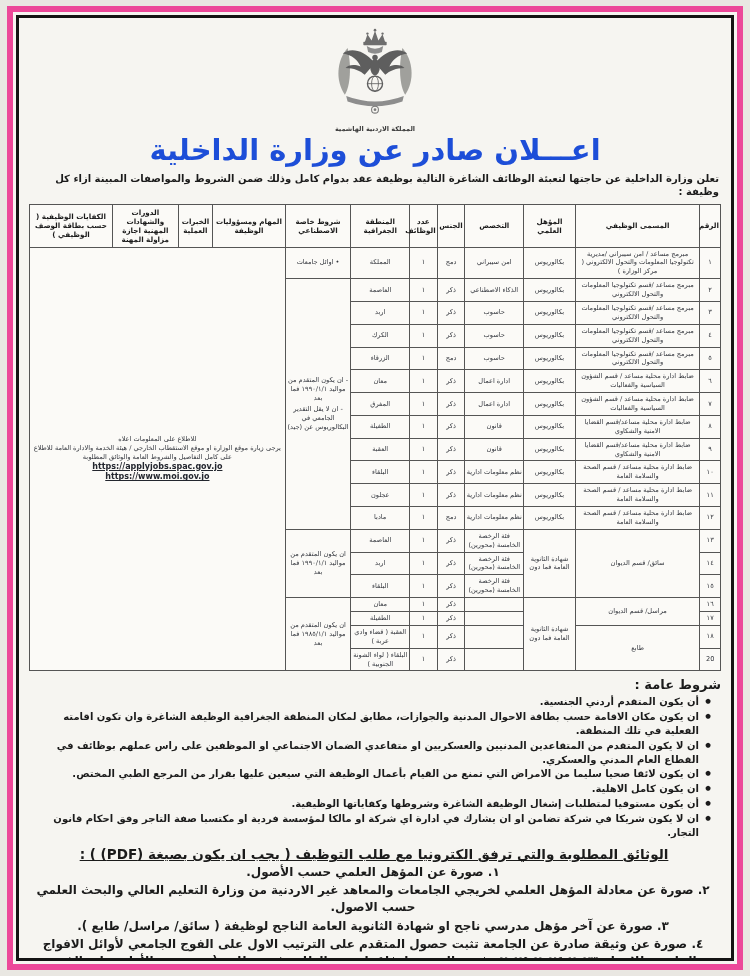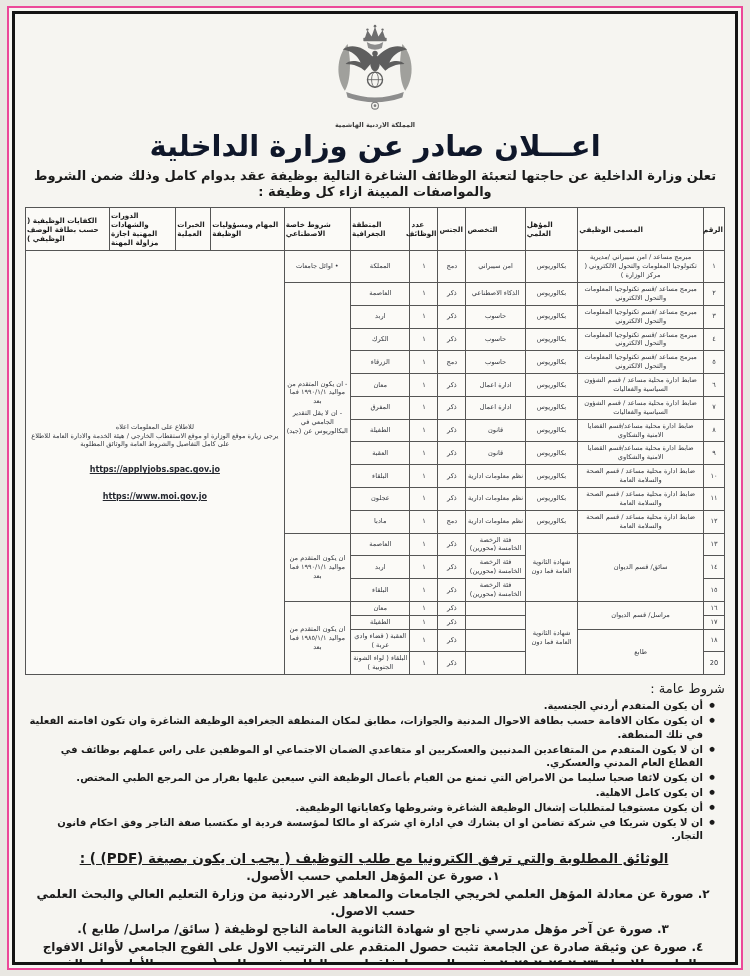--- a/index.html
+++ b/index.html
@@ -2,40 +2,40 @@
 <html lang="ar"><head>
 <meta charset="utf-8">
 <style>
   html,body{margin:0;padding:0;}
   body{
     width:750px;height:976px;box-sizing:border-box;
     background:#e9e7e2;
     font-family:"DejaVu Sans",sans-serif;
     direction:rtl;color:#1b1b1b;position:relative;overflow:hidden;
   }
-  .frame{position:absolute;top:6px;right:7px;left:7px;bottom:6px;border:2px solid #ec4899;padding:3px;background:#f6f5f1;box-sizing:border-box;}
+  .frame{position:absolute;top:6px;right:7px;left:7px;bottom:6px;border:6px solid #ec4899;padding:3px;background:#f6f5f1;box-sizing:border-box;}
   .frame-inner{border:3px solid #141414;height:100%;box-sizing:border-box;padding:4px 10px 0 10px;overflow:hidden;background:#f6f5f1;}
   .masthead{text-align:center;line-height:1;}
   .emblem svg{width:96px;height:100px;}
   .kingdom{font-size:6.5px;font-weight:bold;color:#3a3a3a;margin-top:1px;}
-  .page-title{font-size:29px;font-weight:bold;color:#0f172a;margin:3px 0 7px 0;letter-spacing:-0.5px;}
-  .intro{font-size:13px;font-weight:bold;text-align:center;margin:0 2px 6px 2px;line-height:1.3;}
+  .page-title{font-size:29px;font-weight:bold;color:#1d4ed8;margin:3px 0 7px 0;letter-spacing:-0.5px;}
+  .intro{font-size:10px;font-weight:bold;text-align:right;margin:0 2px 6px 2px;line-height:1.3;}
 
   table.jobs{width:100%;border-collapse:collapse;table-layout:fixed;background:#fbfaf7;}
   table.jobs th,table.jobs td{border:1px solid #555;}
-  table.jobs th{font-size:7.2px;font-weight:bold;padding:3px 1px;text-align:left;vertical-align:middle;line-height:1.25;}
+  table.jobs th{font-size:7.2px;font-weight:bold;padding:3px 1px;text-align:center;vertical-align:middle;line-height:1.25;}
   table.jobs td{font-size:6.6px;padding:2px 1px;text-align:center;vertical-align:middle;line-height:1.35;color:#33363d;}
   td.jt{font-size:6.4px;}
   td.cond{font-size:6.4px;}
   td.cond .cell-line{margin:3px 0;}
   td.firsts::before{content:"• ";}
   td.info-cell{vertical-align:middle;font-size:7.6px;line-height:1.55;color:#2e3138;}
-  .cell-link{text-decoration:underline;font-weight:bold;direction:ltr;unicode-bidi:embed;font-size:8px;margin-top:16px;color:#23262e;}
-
-  .sec-title{font-size:13px;font-weight:normal;margin:6px 0 2px 0;text-align:right;}
+  .cell-link{text-decoration:underline;font-weight:bold;direction:ltr;unicode-bidi:embed;font-size:8px;margin-top:0;color:#23262e;}
+
+  .sec-title{font-size:13px;font-weight:bold;margin:6px 0 2px 0;text-align:right;}
   ul.blist{list-style:none;margin:3px;padding:0 6px 0 0;font-size:10px;font-weight:bold;line-height:1.38;text-align:right;}
   ul.blist li{position:relative;padding-right:13px;margin:1px 0;}
   ul.blist li::before{content:"●";position:absolute;right:1px;top:2px;font-size:6.5px;}
   ol.dlist{list-style:none;margin:2px 0 0 0;padding:0 4px 0 0;font-size:12px;font-weight:bold;line-height:1.42;text-align:center;}
   ol.dlist li{margin:1px 0;}
   .docs-title{font-size:13.5px;font-weight:bold;text-decoration:underline;text-align:center;margin:7px 2px 2px 0;}
 </style>
 </head>
 <body>
 

